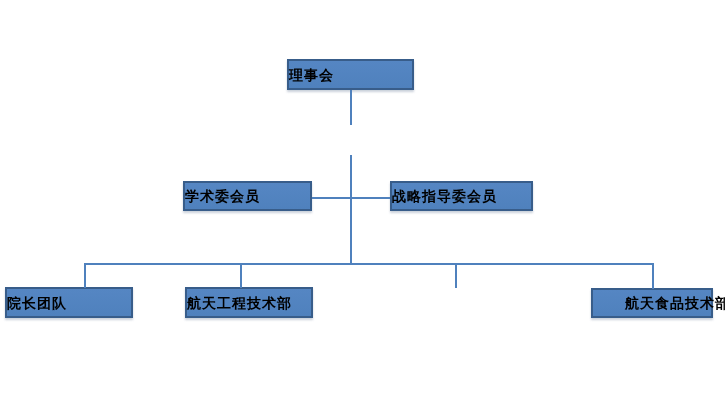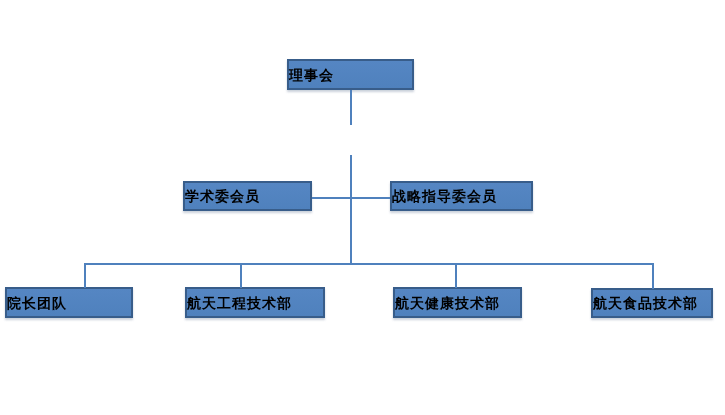--- a/index.html
+++ b/index.html
@@ -55,29 +55,26 @@
   </div>
 
   <div class="node" style="left:390px; top:181px; width:143px; height:30px;">
     <span class="node-label">战略指导委会员</span>
   </div>
 
   <div class="node" style="left:5px; top:287px; width:128px; height:31px;">
     <span class="node-label">院长团队</span>
   </div>
 
-  <div class="node" style="left:185px; top:287px; width:140px; height:31px;">
+  <div class="node" style="left:185px; top:287px; width:128px; height:31px;">
     <span class="node-label">航天工程技术部</span>
   </div>
 
-  <div class="node" style="left:393px; top:287px; width:129px; height:31px;">
-    <span class="node-label">航天健康技术部</span>
-  </div>
 
-  <div class="node" style="left:591px; top:288px; width:122px; height:30px;">
+  <div class="node" style="left:591px; top:288px; width:122px; height:30px;padding-left:32px;">
     <span class="node-label">航天食品技术部</span>
   </div>
 
   <div class="connector v" style="left:350px; top:90px; height:35px;"></div>
 
   <div class="connector v" style="left:350px; top:155px; height:109px;"></div>
 
   <div class="connector h" style="left:312px; top:197px; width:78px;"></div>
 
   <div class="connector h" style="left:84px; top:263px; width:570px;"></div>

